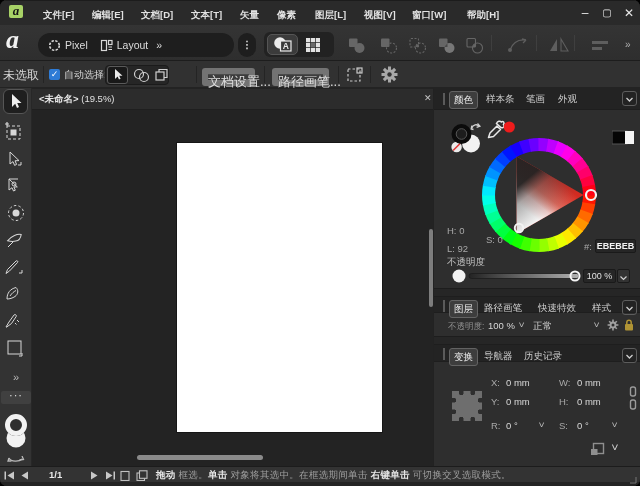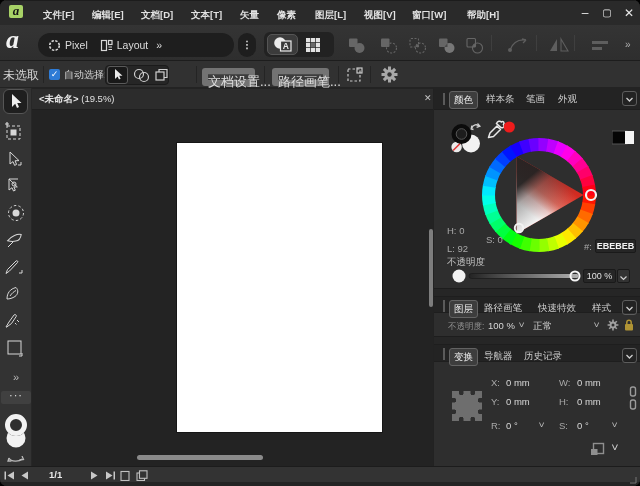--- a/index.html
+++ b/index.html
@@ -492,19 +492,20 @@
           <path d="M103 1.5 L109.5 5.5 L103 9.5 Z"></path>
           <rect x="110.5" y="1.5" width="1.5" height="8"></rect>
         </g>
       <g fill="none" stroke="#c0c0c0" stroke-width="1.1">
           <rect x="118" y="1.5" width="8" height="9"></rect>
           <rect x="134" y="3" width="7.5" height="7.5"></rect>
           <rect x="136.5" y="0.8" width="7.5" height="7.5" fill="#333"></rect>
         </g>
     </svg>
     <div class="abs" style="left:49px;top:2px;font-size:9.5px;font-weight:bold;color:#e8e8e8;">1/1</div>
+    <div class="abs" style="left:156px;top:2px;font-size:9.5px;color:#9f9f9f;white-space:nowrap;letter-spacing:0.3px;"><b style="color:#e8e8e8;">拖动</b> 框选。<b style="color:#e8e8e8;">单击</b> 对象将其选中。在框选期间单击 <b style="color:#e8e8e8;">右键单击</b> 可切换交叉选取模式。</div>
   </div>
   <div id="statuslow" class="abs">
       <svg class="abs" style="left:629px;top:-6px;" width="8" height="8" viewBox="0 0 8 8">
         <path d="M7 1 L7 7 L1 7" fill="none" stroke="#777" stroke-width="1"></path>
       </svg>
     </div>
 </div>
 
 </body></html>

